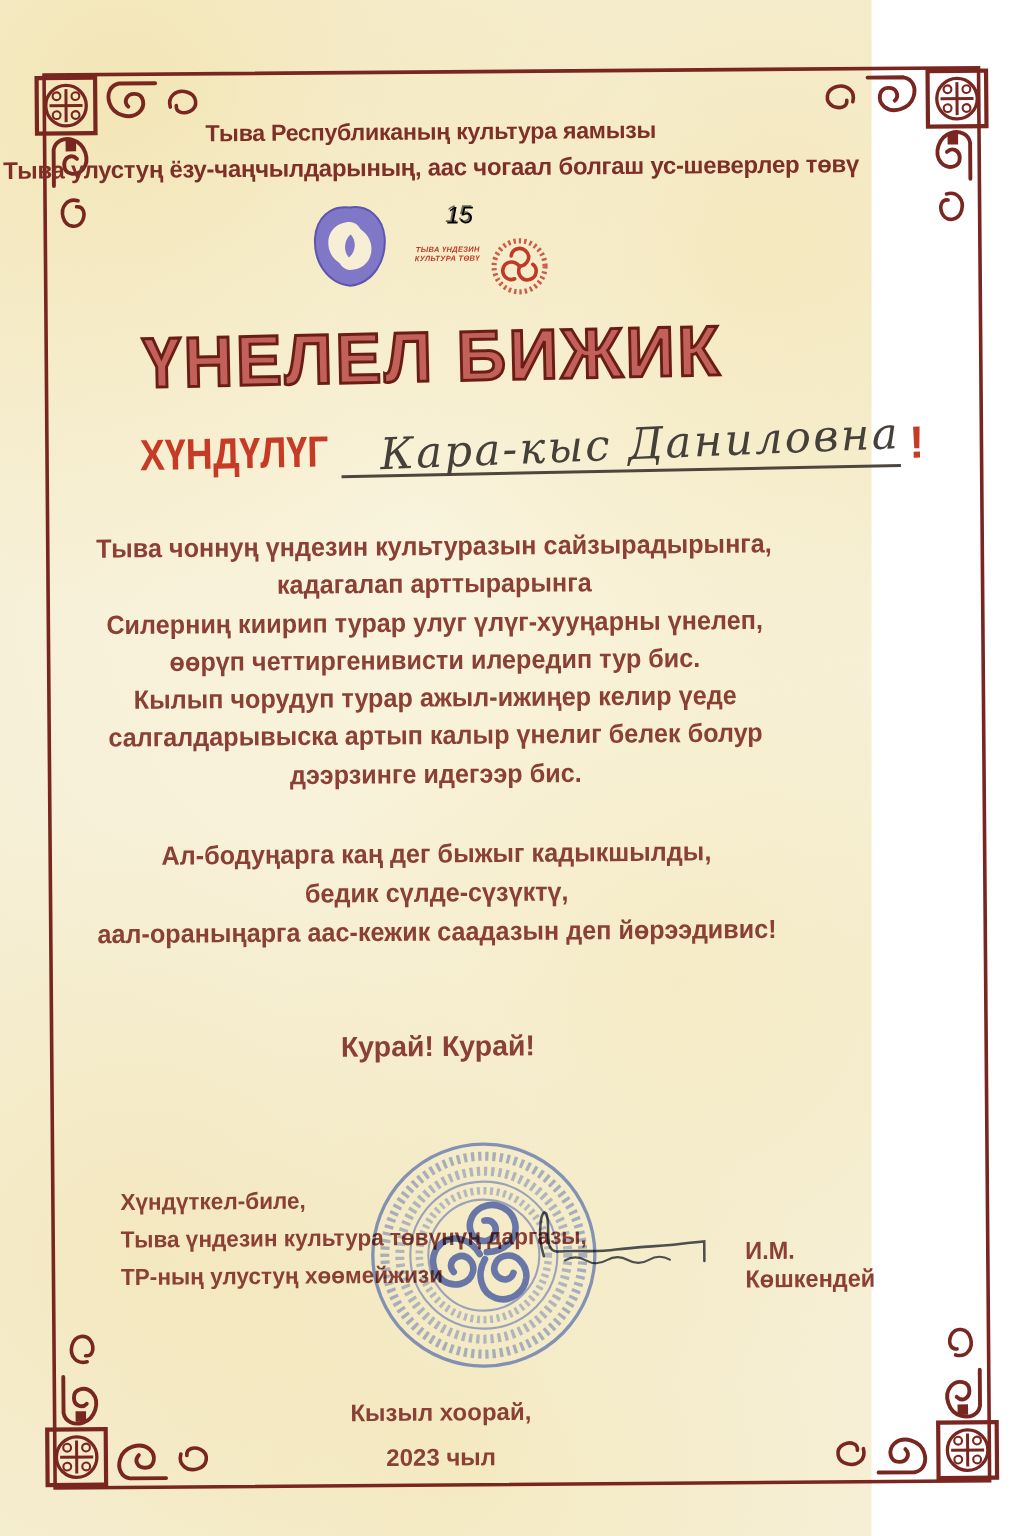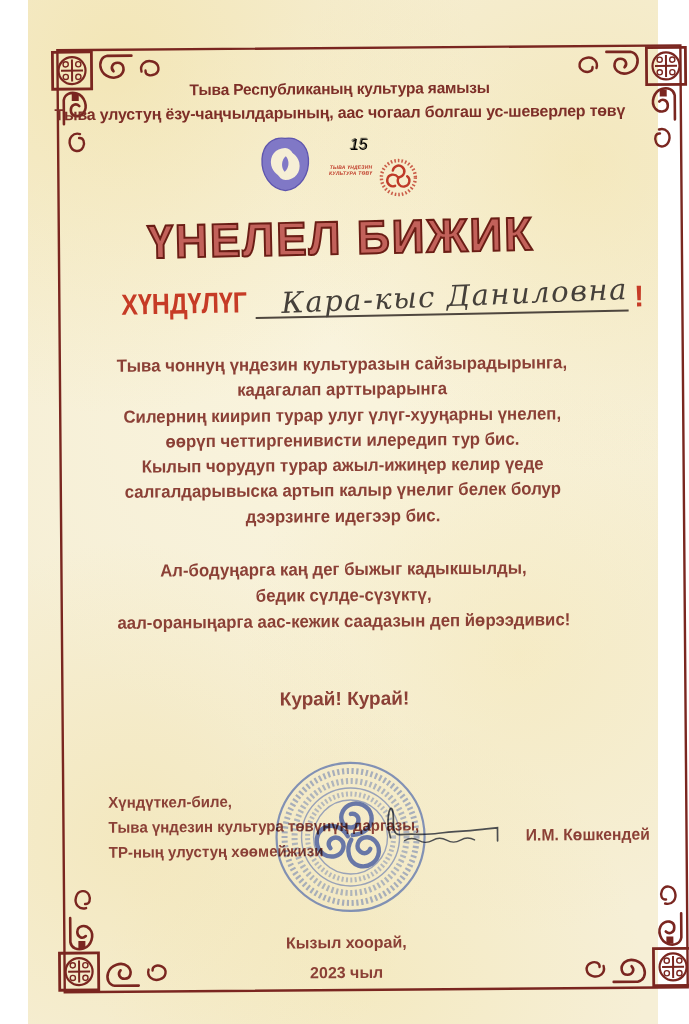--- a/index.html
+++ b/index.html
@@ -1,27 +1,26 @@
 <!DOCTYPE html>
 <html><head>
 <meta charset="utf-8">
 <style>
   html,body{margin:0;padding:0;}
   body{width:689px;height:1024px;overflow:hidden;font-family:"Liberation Sans",sans-serif;}
   .page{
-    position:relative;width:630px;height:1024px;
+    position:relative;width:581px;height:1024px;
     background-color:#f6efd6;
     background-image:
       radial-gradient(circle at 14% 6%, rgba(238,216,136,.40), transparent 32%),
       radial-gradient(circle at 88% 16%, rgba(240,220,148,.38), transparent 30%),
       radial-gradient(circle at 78% 64%, rgba(242,224,156,.30), transparent 34%),
       radial-gradient(circle at 16% 82%, rgba(238,218,146,.34), transparent 30%),
       radial-gradient(circle at 55% 96%, rgba(240,222,150,.30), transparent 26%),
       radial-gradient(circle at 50% 38%, rgba(252,248,228,.55), transparent 55%);
-    margin-left: 28px;
   }
   .tilt{position:absolute;inset:0;transform:rotate(-0.45deg);transform-origin:50% 50%;}
   .frame-svg{position:absolute;left:0;top:0;}
   .abs{position:absolute;}
   .ctr{left:0;right:0;text-align:center;}
   .hdr{font-weight:bold;color:#7e2f28;letter-spacing:-0.2px;}
   .hdr1{top:80px;font-size:15.5px;}
   .hdr2{top:104px;font-size:16px;}
   .logo-row{top:134px;left:0;right:0;display:flex;justify-content:center;align-items:flex-start;gap:14px;height:66px;}
   .title{

